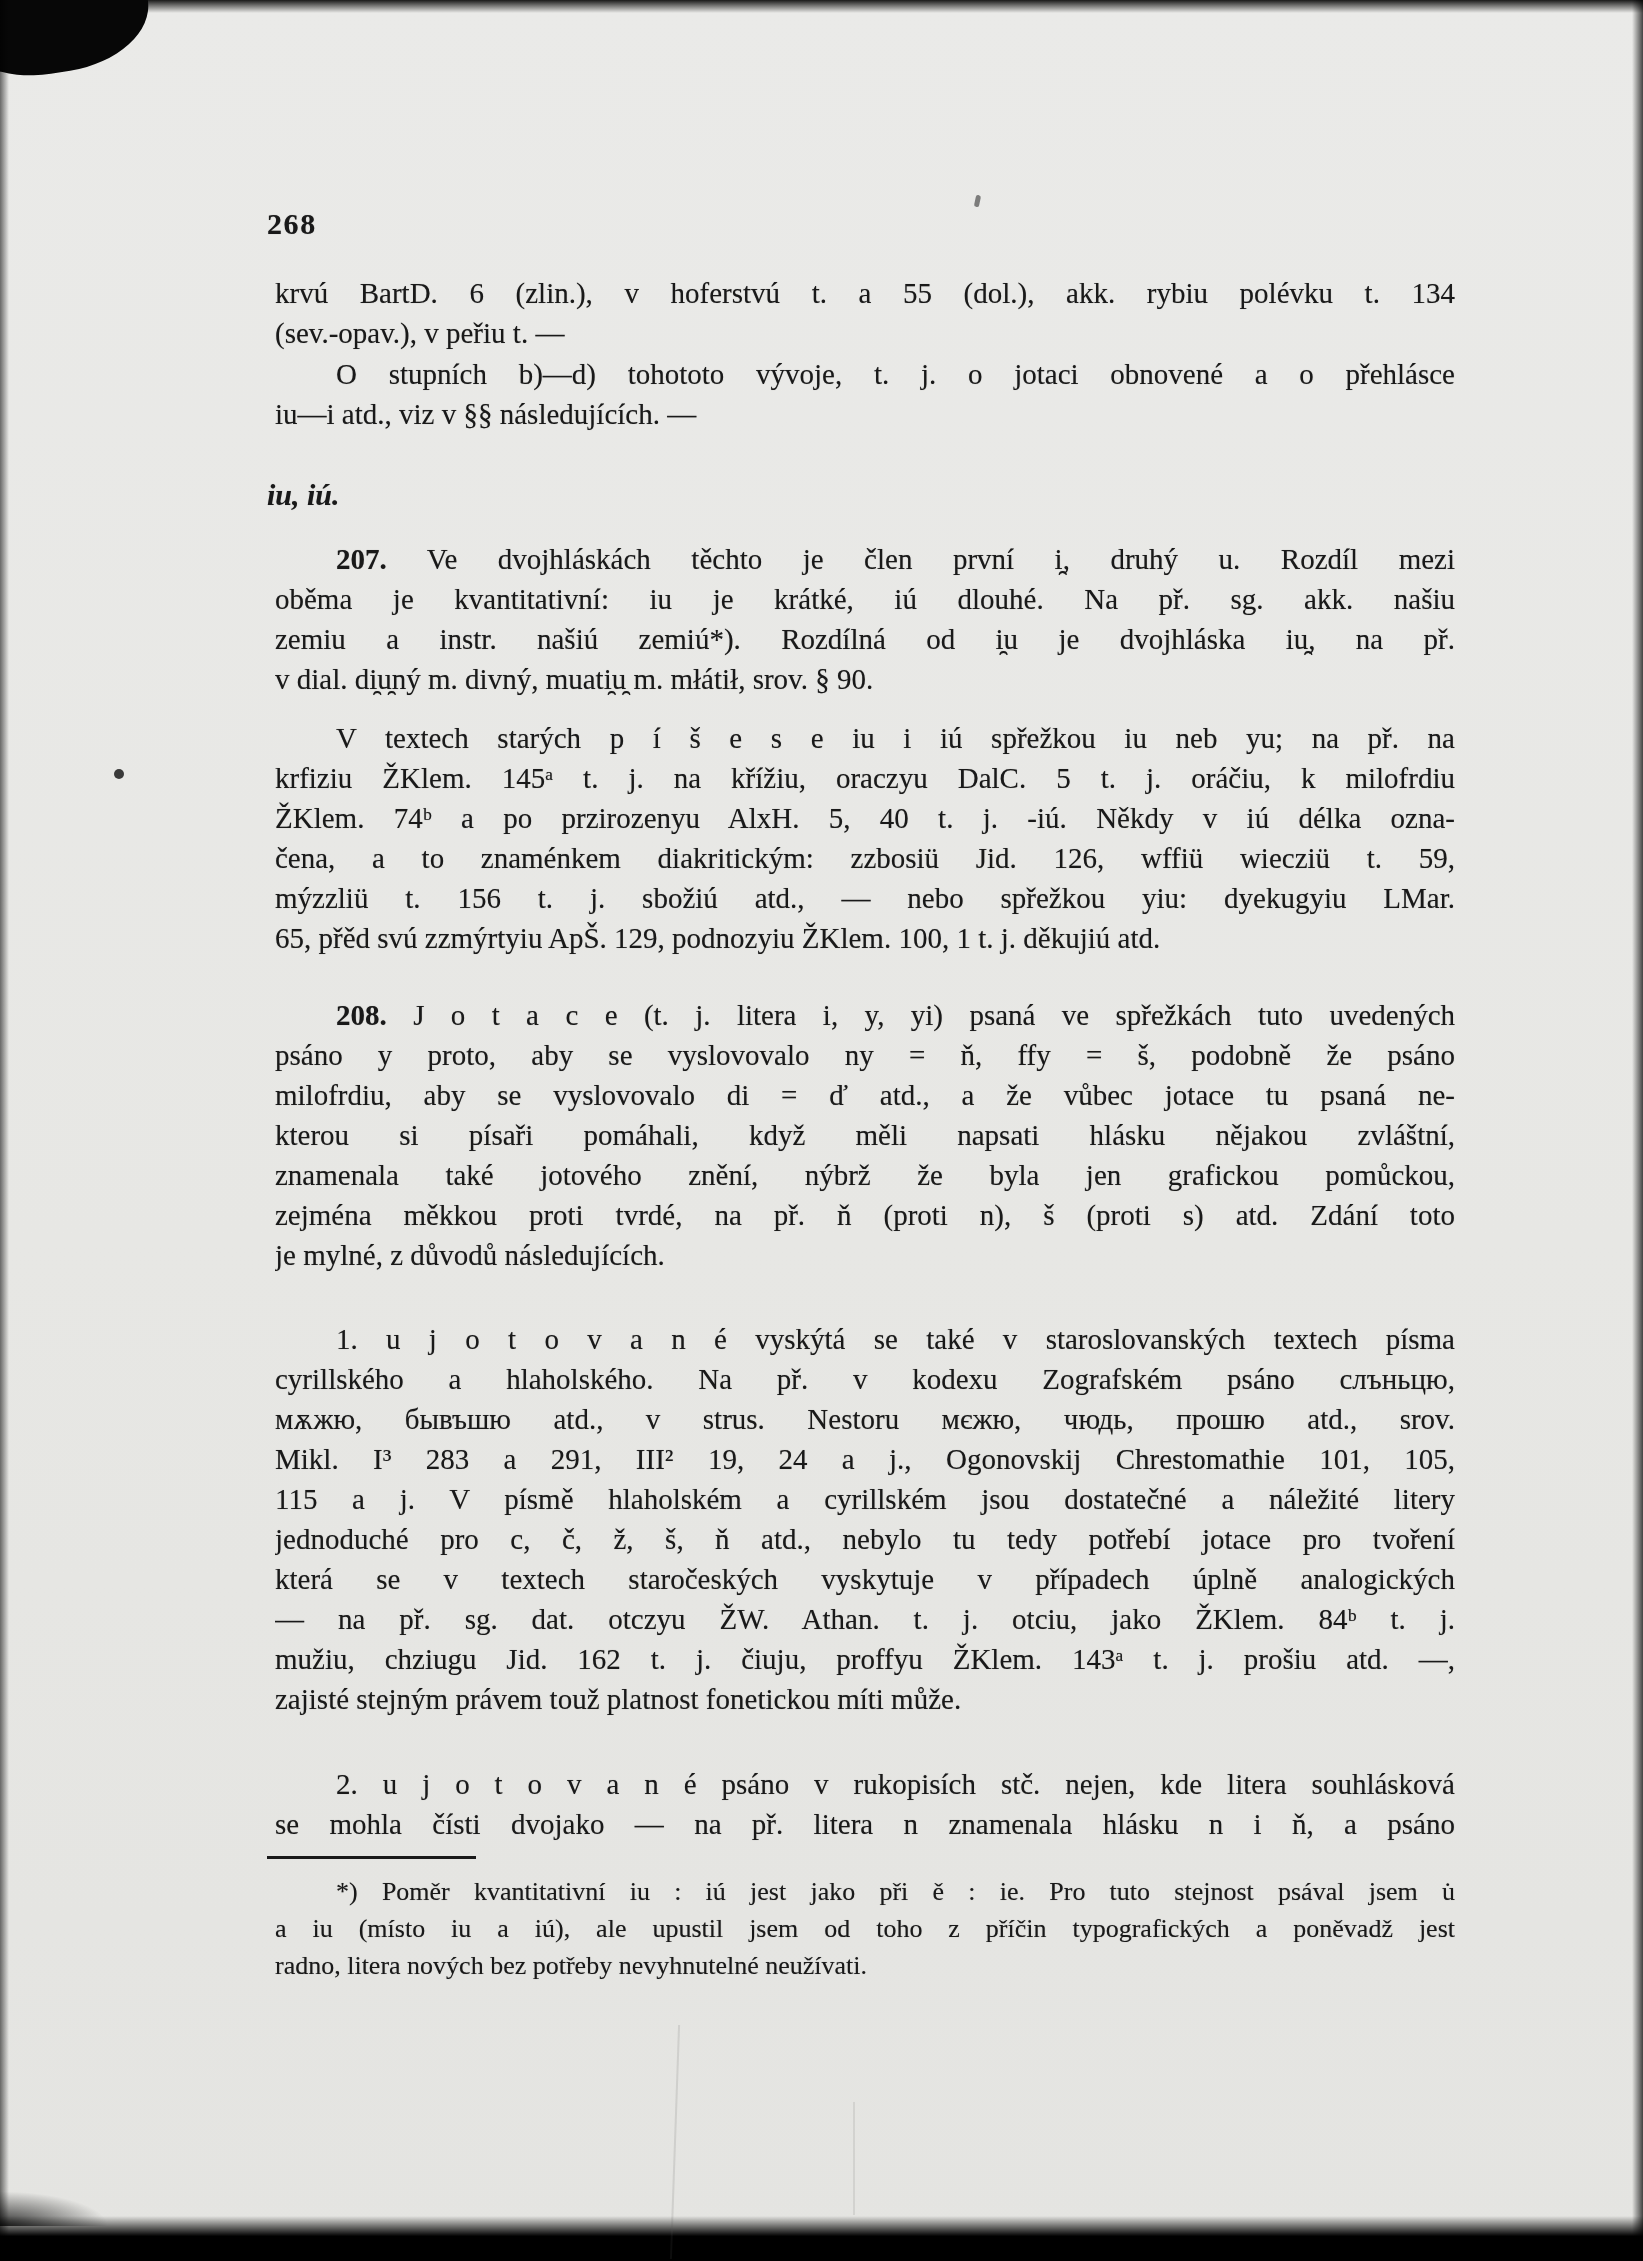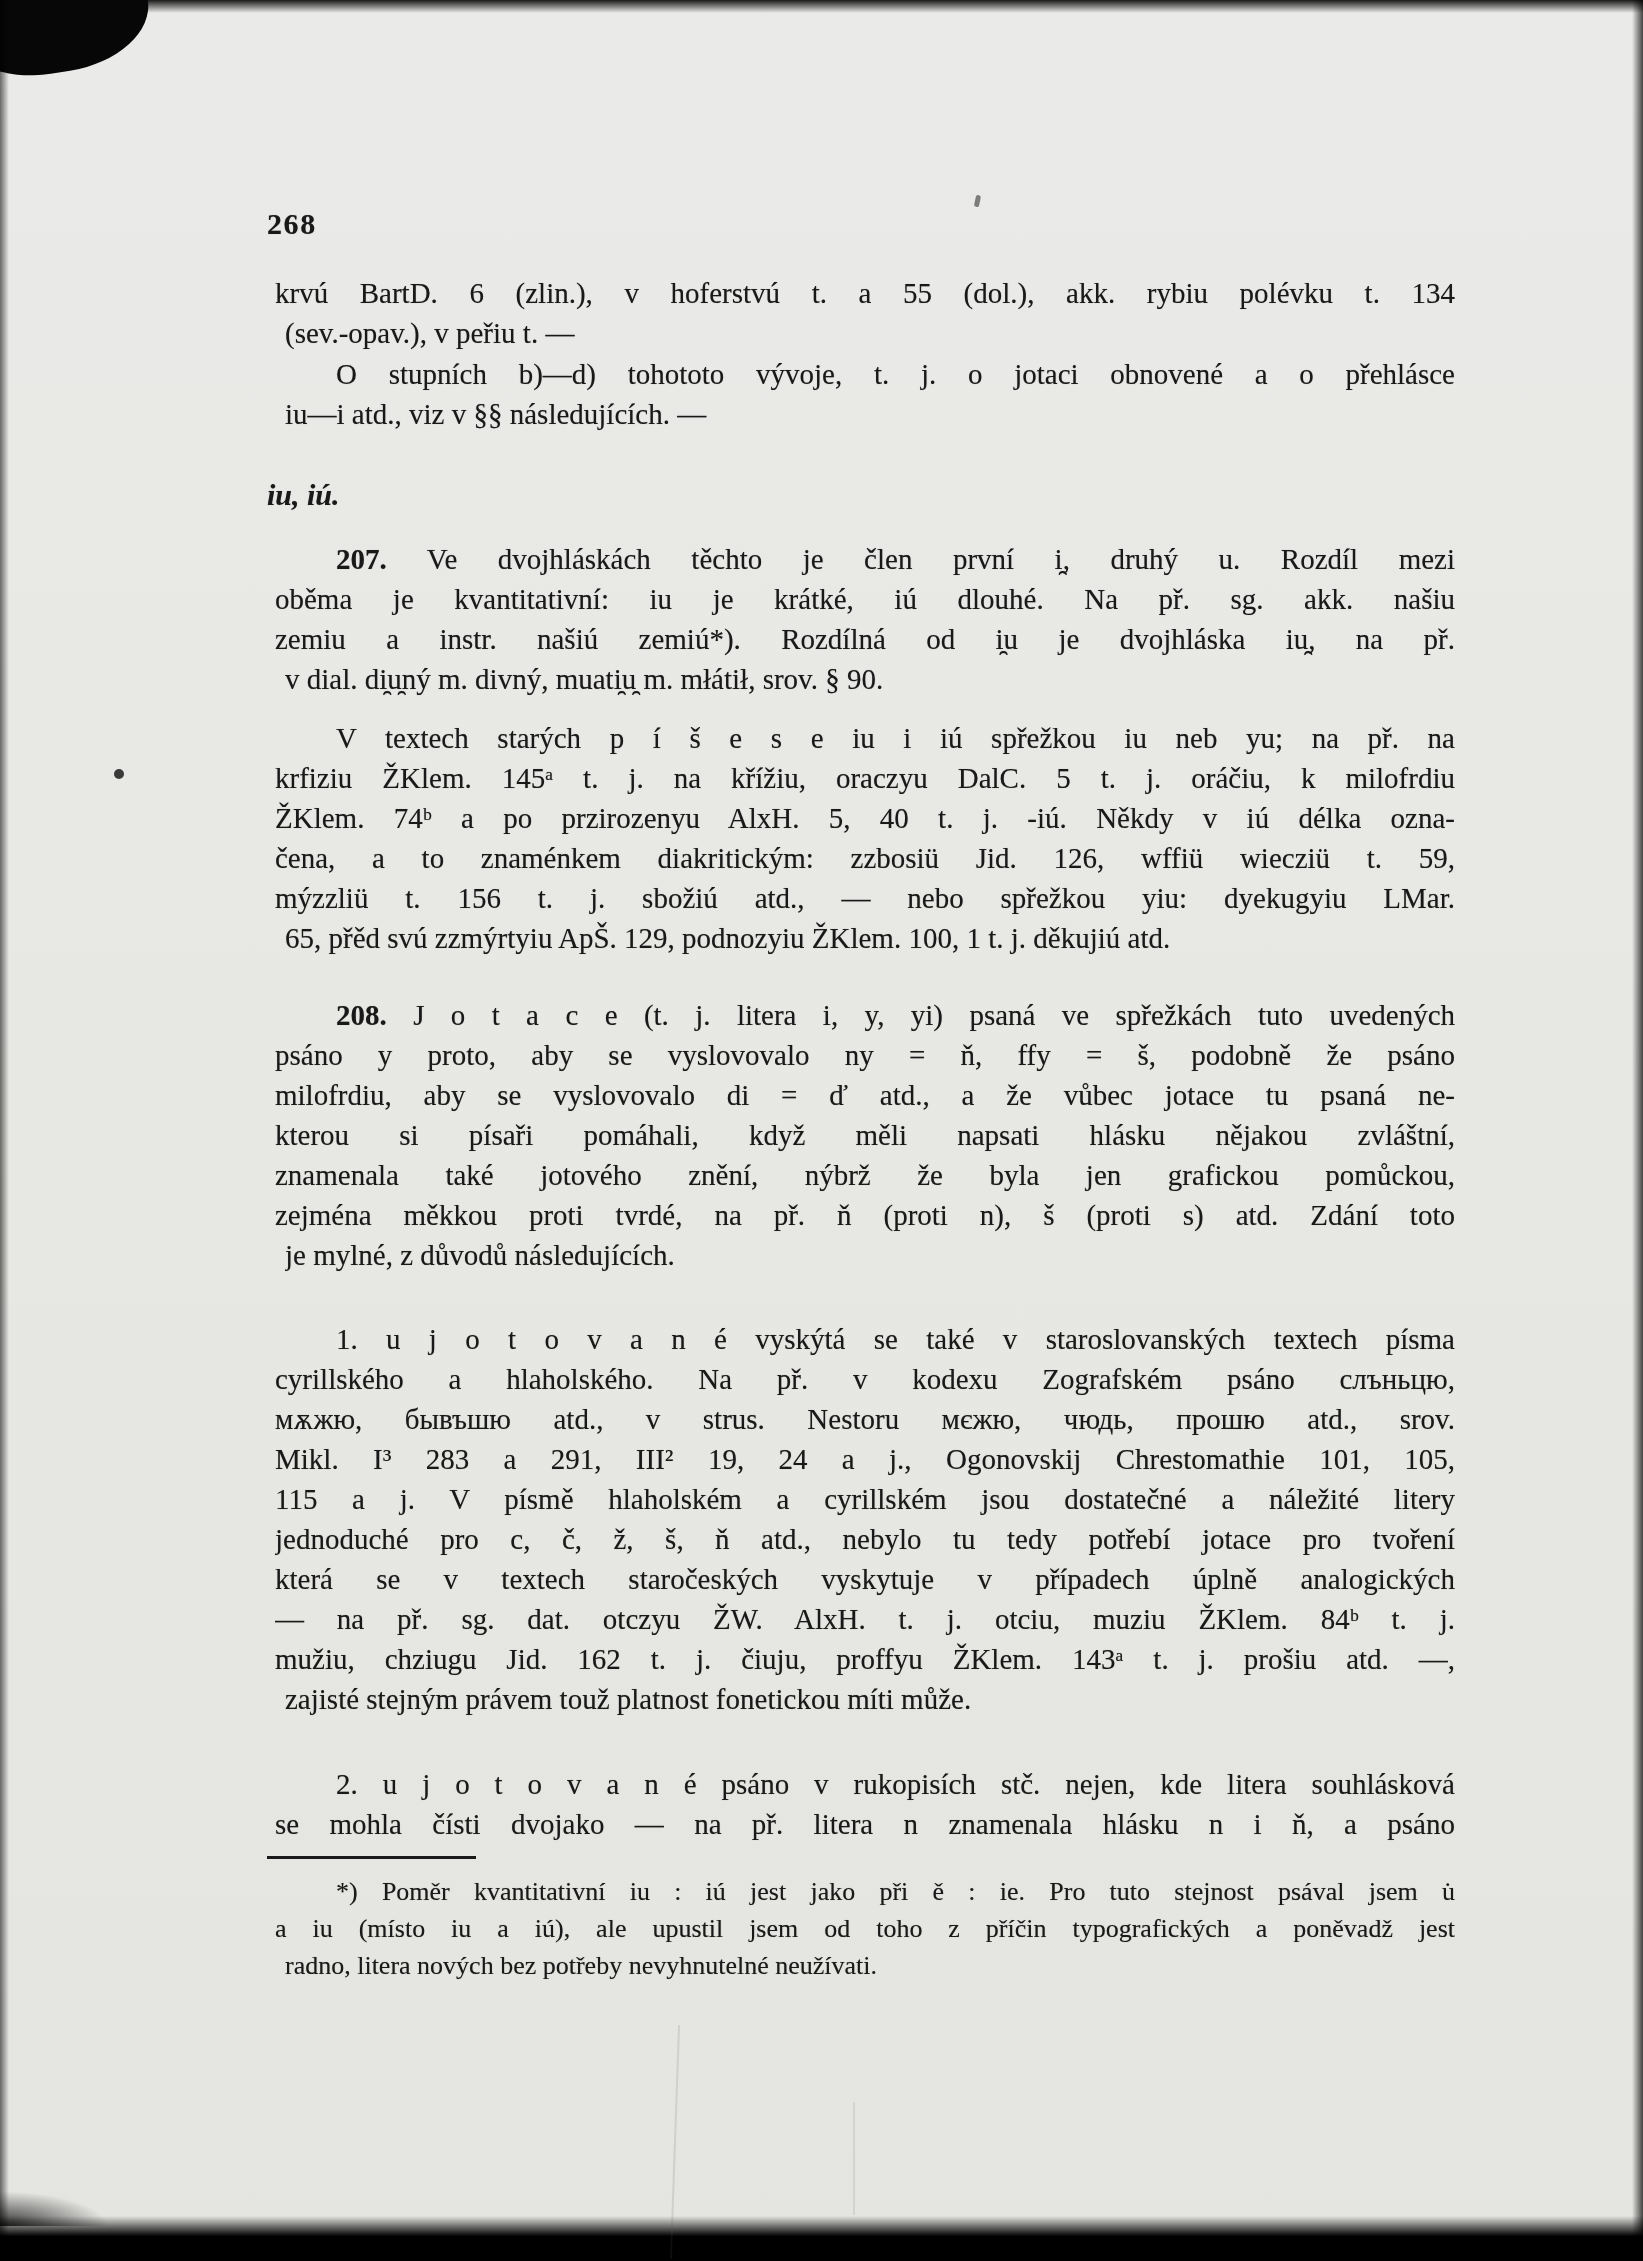--- a/index.html
+++ b/index.html
@@ -12,21 +12,21 @@
     overflow:hidden;
   }
   
   .col{position:absolute;left:275px;width:1180px;}
   .tl{
     height:40px;line-height:40px;font-size:29px;
     white-space:normal;overflow:hidden;
     text-shadow:0 0 0.8px rgba(20,20,20,.4);
   }
   .jl{text-align:justify;text-align-last:justify;}
-  .ll{text-align:left;text-align-last:left;margin-left:10px;}
+  .ll{text-align:left;text-align-last:left;}
   .ind{padding-left:61px;}
   .b{font-weight:bold;}
   .pn{position:absolute;left:267px;top:185px;font-size:30px;font-weight:bold;letter-spacing:1.6px;text-shadow:0 0 0.8px rgba(20,20,20,.4);margin-top:22px;}
   .heading{position:absolute;left:267px;top:478px;width:1180px;text-align:left;font-style:italic;font-size:30px;font-weight:bold;text-shadow:0 0 0.8px rgba(20,20,20,.4);}
   .fn-rule{position:absolute;left:267px;top:1856px;width:209px;height:3.1px;background:#1a1a1a;}
   .fn .tl{height:37px;line-height:37px;font-size:26px;}
   
   .edge{position:absolute;pointer-events:none;}
   .edge-top{left:0;top:0;width:1644px;height:12.5px;background:linear-gradient(to bottom,rgba(8,8,8,.92),rgba(8,8,8,0));}
   .corner-tl{left:-47px;top:-55px;width:195px;height:128px;background:#070707;border-radius:45%;transform:rotate(-9deg);}
@@ -96,21 +96,21 @@
   </div>
 
   <div class="col" style="top:1319px">
     <div class="tl jl ind">1. u j o t o v a n é vyskýtá se také v staroslovanských textech písma</div>
     <div class="tl jl">cyrillského a hlaholského. Na př. v kodexu Zografském psáno слъньцю,</div>
     <div class="tl jl">мѫжю, бывъшю atd., v strus. Nestoru мєжю, чюдь, прошю atd., srov.</div>
     <div class="tl jl">Mikl. I³ 283 a 291, III² 19, 24 a j., Ogonovskij Chrestomathie 101, 105,</div>
     <div class="tl jl">115 a j. V písmě hlaholském a cyrillském jsou dostatečné a náležité litery</div>
     <div class="tl jl">jednoduché pro c, č, ž, š, ň atd., nebylo tu tedy potřebí jotace pro tvoření</div>
     <div class="tl jl">která se v textech staročeských vyskytuje v případech úplně analogických</div>
-    <div class="tl jl">— na př. sg. dat. otczyu ŽW. AlxH. t. j. otciu, muziu ŽKlem. 84ᵇ t. j.</div>
+    <div class="tl jl">— na př. sg. dat. otczyu ŽW. Athan. t. j. otciu, jako ŽKlem. 84ᵇ t. j.</div>
     <div class="tl jl">mužiu, chziugu Jid. 162 t. j. čiuju, proffyu ŽKlem. 143ᵃ t. j. prošiu atd. —,</div>
     <div class="tl ll">zajisté stejným právem touž platnost fonetickou míti může.</div>
   </div>
 
   <div class="col" style="top:1764px">
     <div class="tl jl ind">2. u j o t o v a n é psáno v rukopisích stč. nejen, kde litera souhlásková</div>
     <div class="tl jl">se mohla čísti dvojako — na př. litera n znamenala hlásku n i ň, a psáno</div>
   </div>
 
   <div class="fn-rule"></div>

